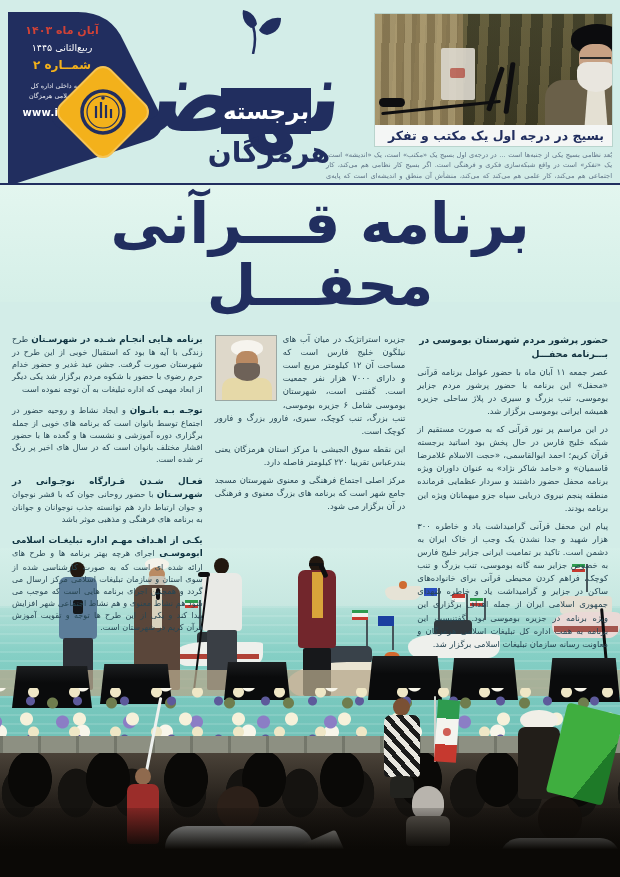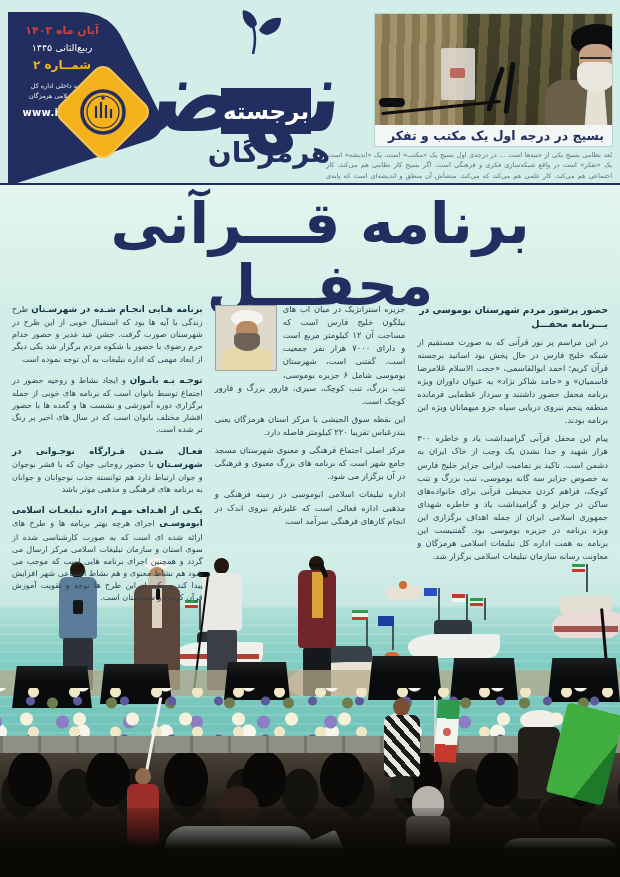--- a/index.html
+++ b/index.html
@@ -53,21 +53,21 @@
   .caption-body .q{color:var(--navy,#212e5f);font-size:9px;font-weight:bold;}
   .rule{position:absolute;top:183px;left:0;width:620px;height:2px;background:var(--navy,#212e5f);z-index:7;}
   
   .headline{position:absolute;top:185px;left:0;width:620px;height:117px;text-align:center;
             background:linear-gradient(180deg,#e3f6ef,#d5efe8);color:var(--navy,#1d2a57);z-index:6;}
   .hl1{font-size:57px;font-weight:900;line-height:1.08;margin-top:8px;letter-spacing:-1px;padding-left:20px;}
   .hl2{font-size:30px;font-weight:900;line-height:1.1;letter-spacing:-0.5px;}
   
   .columns{position:absolute;top:303px;right:12px;width:596px;display:grid;
            grid-template-columns:1fr 1fr 1fr;gap:12px;z-index:6;}
-  .col{color:var(--ink,#274653);}
+  .col{color:var(--ink,#274653);margin-top:30px;}
   .col .title{font-size:9.2px;font-weight:900;color:#12323e;line-height:1.5;margin:0 0 5px;}
   .col p{font-size:8.4px;line-height:1.56;text-align:justify;margin:0 0 5px;}
   .col-left p{font-size:8.1px;line-height:1.5;margin:0 0 9px;}
   .col-left strong{color:#0f3340;font-weight:900;font-size:8.8px;}
   .portrait{float:left;width:62px;height:66px;margin:2px 6px 4px 0;background:#ded8ca;
             border:1px solid #9aa7a3;position:relative;overflow:hidden;}
   .pt-turban{position:absolute;top:4px;left:15px;width:32px;height:16px;background:#f6f4ee;border-radius:50% 50% 45% 45%;}
   .pt-face{position:absolute;top:15px;left:20px;width:22px;height:20px;background:#b98a63;border-radius:42%;}
   .pt-beard{position:absolute;top:27px;left:18px;width:26px;height:18px;background:#6e6258;border-radius:25% 25% 55% 55%;}
   .pt-robe{position:absolute;bottom:0;left:6px;width:50px;height:22px;background:#e6d9a8;border-radius:10px 10px 0 0;}
@@ -187,35 +187,35 @@
   <div class="rule"></div>
 
   <div class="headline">
     <div class="hl1">برنامه قـــرآنی محفـــل</div>
   </div>
 
   <div class="columns">
 
     <article class="col col-right">
       <h3 class="title">حضور پرشور مردم شهرستان بوموسی در بـــرنامه محفـــل</h3>
+      <p>عصر جمعه ۱۱ آبان ماه با حضور عوامل برنامه قرآنی «محفل» این برنامه با حضور پرشور مردم جزایر بوموسی، تنب بزرگ و سیری در پلاژ ساحلی جزیره همیشه ایرانی بوموسی برگزار شد.</p>
       <p>در این مراسم پر نور قرآنی که به صورت مستقیم از شبکه خلیج فارس در حال پخش بود اساتید برجسته قرآن کریم؛ احمد ابوالقاسمی، «حجت الاسلام غلامرضا قاسمیان» و «حامد شاکر نژاد» به عنوان داوران ویژه برنامه محفل حضور داشتند و سردار عظمایی فرمانده منطقه پنجم نیروی دریایی سپاه جزو میهمانان ویژه این برنامه بودند.</p>
       <p>پیام این محفل قرآنی گرامیداشت یاد و خاطره ۳۰۰ هزار شهید و جدا نشدن یک وجب از خاک ایران به دشمن است. تاکید بر تمامیت ایرانی جزایر خلیج فارس به خصوص جزایر سه گانه بوموسی، تنب بزرگ و تنب کوچک، فراهم کردن محیطی قرآنی برای خانواده‌های ساکن در جزایر و گرامیداشت یاد و خاطره شهدای جمهوری اسلامی ایران از جمله اهداف برگزاری این ویژه برنامه در جزیره بوموسی بود. گفتنیست این برنامه به همت اداره کل تبلیغات اسلامی هرمزگان و معاونت رسانه سازمان تبلیغات اسلامی برگزار شد.</p>
     </article>
 
     <article class="col col-mid">
       <div class="portrait">
         <div class="pt-robe"></div>
         <div class="pt-turban"></div>
         <div class="pt-face"></div>
         <div class="pt-beard"></div>
       </div>
       <p>جزیره استراتژیک در میان آب های نیلگون خلیج فارس است که مساحت آن ۱۲ کیلومتر مربع است و دارای ۷۰۰۰ هزار نفر جمعیت است. گفتنی است، شهرستان بوموسی شامل ۶ جزیره بوموسی، تنب بزرگ، تنب کوچک، سیری، فارور بزرگ و فارور کوچک است.</p>
       <p>این نقطه سوق الجیشی با مرکز استان هرمزگان یعنی بندرعباس تقریبا ۲۲۰ کیلومتر فاصله دارد.</p>
       <p>مرکز اصلی اجتماع فرهنگی و معنوی شهرستان مسجد جامع شهر است که برنامه های بزرگ معنوی و فرهنگی در آن برگزار می شود.</p>
-      <p>اداره تبلیغات اسلامی ابوموسی در زمینه فرهنگی و مذهبی اداره فعالی است که علیرغم نیروی اندک در انجام کارهای فرهنگی سرآمد است</p>
     </article>
 
     <article class="col col-left">
       <p>
         <strong>برنامه هـایی انجـام شـده در شهرسـتان</strong>
         <span>طرح زندگی با آیه ها بود که استقبال خوبی از این طرح در شهرستان صورت گرفت. جشن عید غدیر و حضور خدام حرم رضوی با حضور با شکوه مردم برگزار شد یکی دیگر از ابعاد مهمی که اداره تبلیغات به آن توجه نموده است</span>
       </p>
       <p>
         <strong>توجـه بـه بانـوان</strong>
         <span>و ایجاد نشاط و روحیه حضور در اجتماع توسط بانوان است که برنامه های خوبی از جمله برگزاری دوره آموزشی و نشست ها و گعده ها با حضور اقشار مختلف بانوان است که در سال های اخیر پر رنگ تر شده است.</span>

